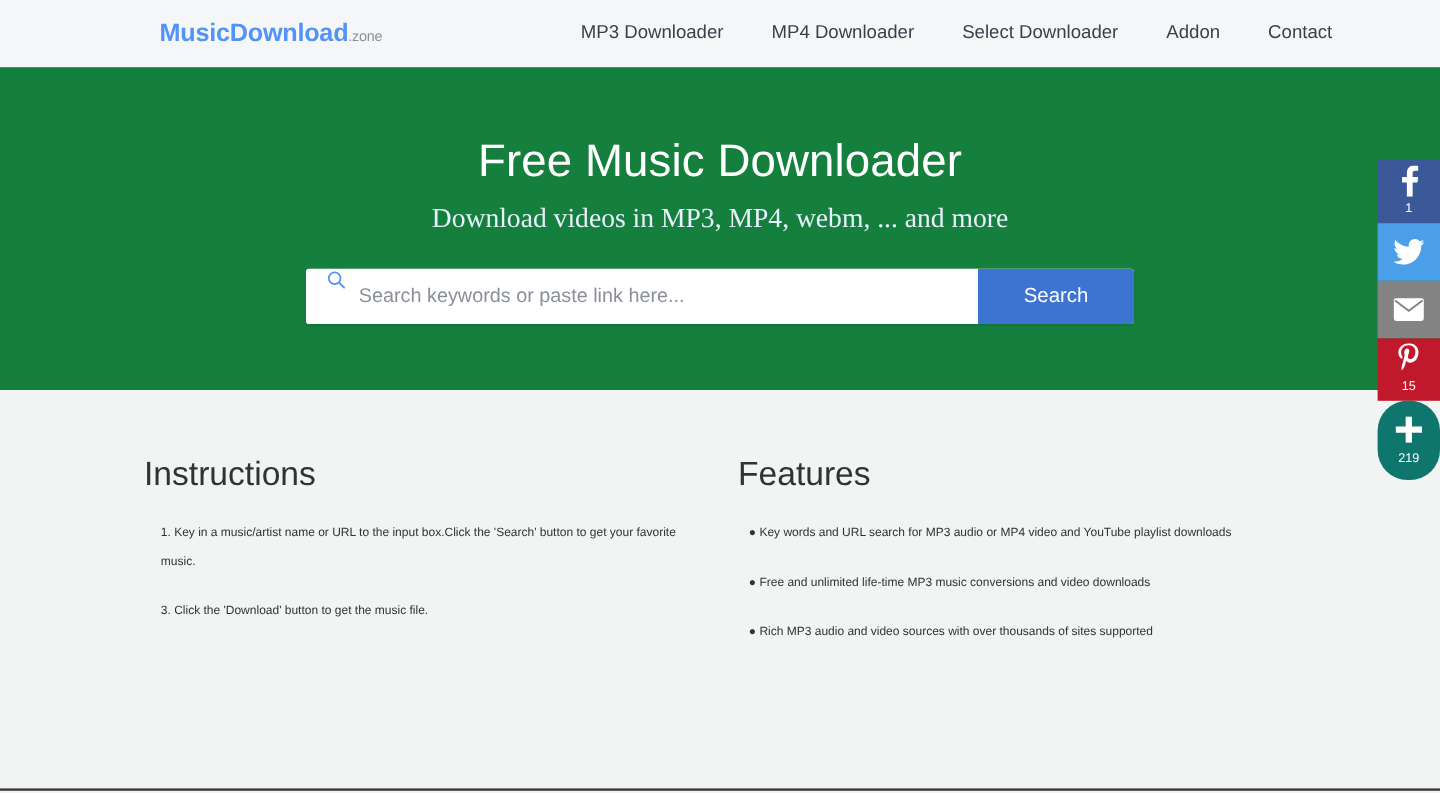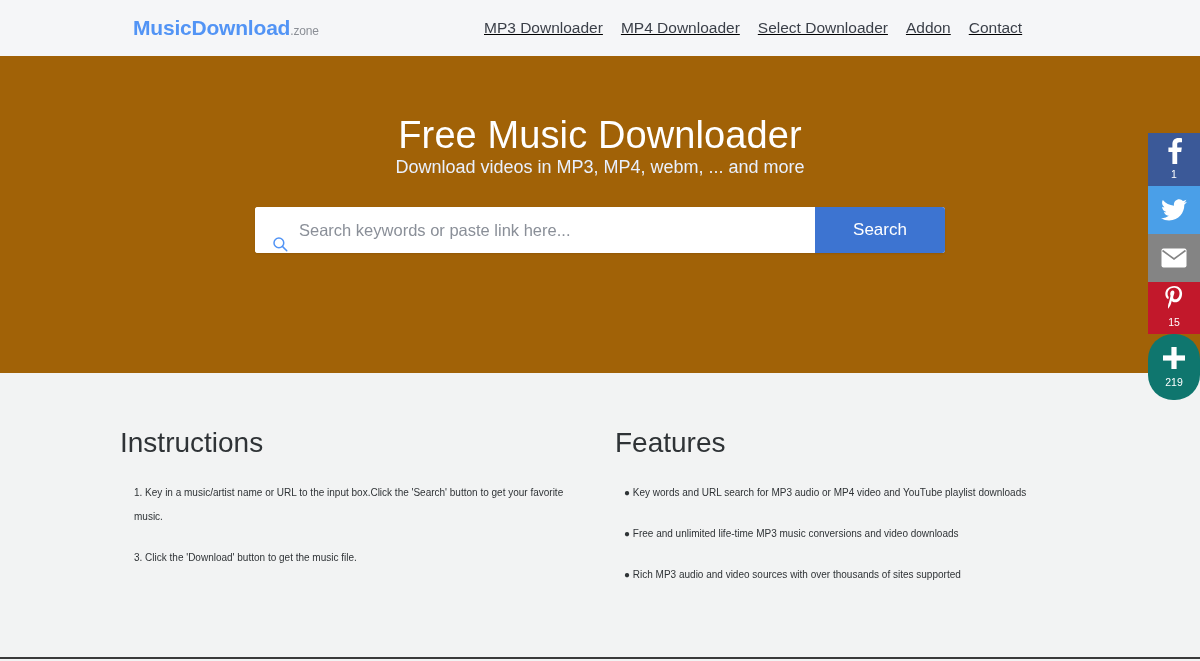--- a/index.html
+++ b/index.html
@@ -29,66 +29,66 @@
     white-space: nowrap;
   }
   .logo .brand { color: #5294f5; }
   .logo .tld { color: #8b8f96; font-size: 12px; font-weight: normal; }
 
   .nav {
     position: absolute;
     left: 484px;
     display: flex;
     align-items: flex-start;
-    gap: 18px;
-    text-decoration: underline;
+    gap: 40px;
   }
   .nav a {
     color: #3a3f48;
     text-decoration: none;
     font-size: 15.5px;
     white-space: nowrap;
   }
 
   
   .hero {
-    height: 317px;
-    background: #a16207;
+    height: 269px;
+    background: #15803d;
     text-align: center;
     position: relative;
   }
   .hero h1 {
     color: #ffffff;
     font-size: 38px;
     font-weight: normal;
     padding-top: 58px;
     letter-spacing: 0.1px;
   }
   .hero .subtitle {
     color: #e9f0fd;
-    font-size: 18px;
-    margin-top: 0;
+    font-size: 23px;
+    margin-top: 12px;
     font-weight: normal;
+    font-family: Liberation Serif, serif;
   }
 
   
   .search-wrap {
     width: 690px;
     height: 46px;
     margin: 29px auto 0 auto;
     display: flex;
     background: #ffffff;
     border-radius: 3px;
     overflow: hidden;
     box-shadow: 0 1px 2px rgba(0,0,0,0.10);
   }
   .search-field {
     flex: 1;
     display: flex;
-    align-items: flex-end;
+    align-items: flex-start;
     padding-left: 16px;
     background: #ffffff;
   }
   .search-icon {
     width: 18px;
     height: 18px;
     flex: none;
     margin-right: 10px;
     display: block;
   }

